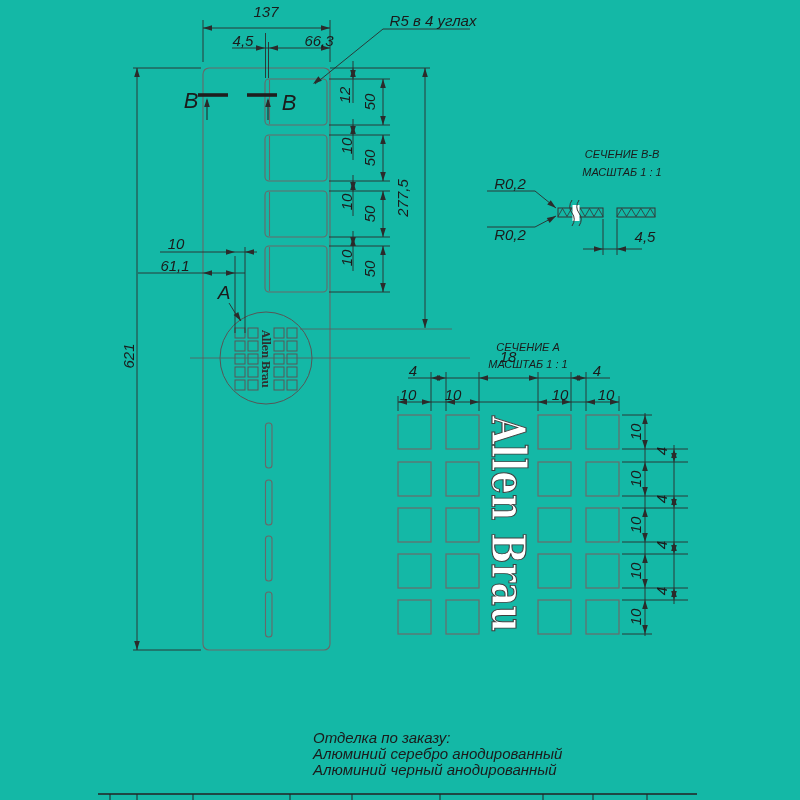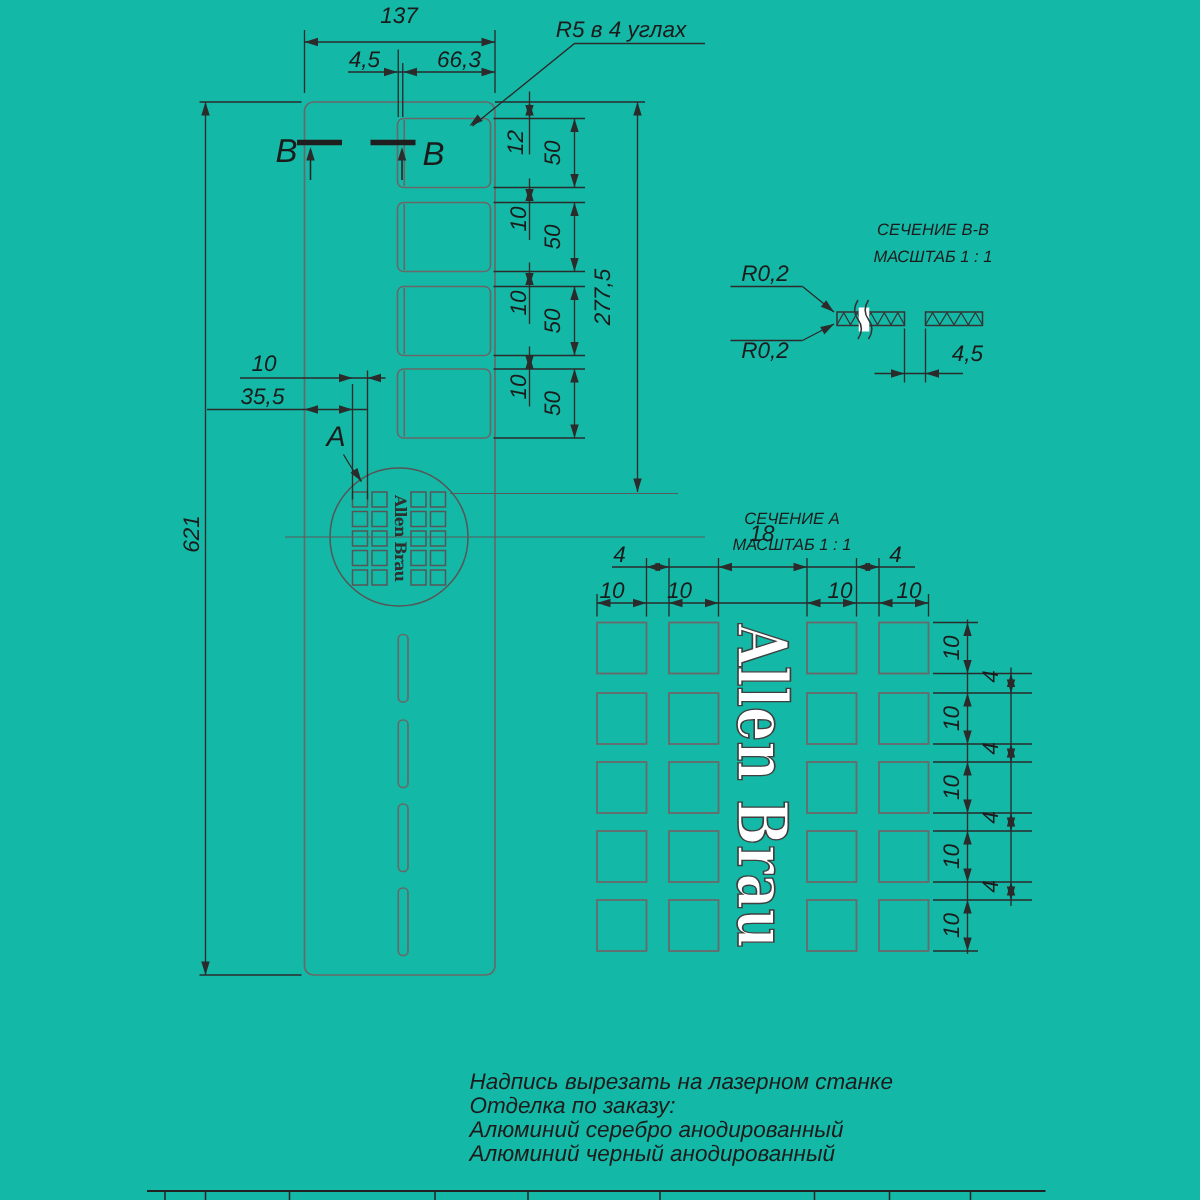--- a/index.html
+++ b/index.html
@@ -278,36 +278,36 @@
     <line x1="352" y1="794" x2="352" y2="800" stroke-width="1"></line>
         <line x1="440" y1="794" x2="440" y2="800" stroke-width="1"></line>
     <line x1="543" y1="794" x2="543" y2="800" stroke-width="1"></line>
         <line x1="593" y1="794" x2="593" y2="800" stroke-width="1"></line>
     <line x1="647" y1="794" x2="647" y2="800" stroke-width="1"></line>
   </g>
 </svg>
 
 <span class="t" style="left:266px;top:11px">137</span>
 <span class="t" style="left:243px;top:40px">4,5</span>
-<span class="t" style="left:306px;top:40px">66,3</span>
-<span class="t" style="left:414px;top:20px">R5 в 4 углах</span>
+<span class="t" style="left:319px;top:40px">66,3</span>
+<span class="t" style="left:433px;top:20px">R5 в 4 углах</span>
 <span class="t letter" style="left:191px;top:101px">B</span>
 <span class="t letter" style="left:289px;top:103px">B</span>
 <span class="t v" style="left:344px;top:95px">12</span>
 <span class="t v" style="left:346px;top:146px">10</span>
 <span class="t v" style="left:346px;top:202px">10</span>
 <span class="t v" style="left:346px;top:258px">10</span>
 <span class="t v" style="left:369px;top:102px">50</span>
 <span class="t v" style="left:369px;top:158px">50</span>
 <span class="t v" style="left:369px;top:214px">50</span>
 <span class="t v" style="left:369px;top:269px">50</span>
 <span class="t v" style="left:402px;top:198px">277,5</span>
 <span class="t v" style="left:128px;top:356px">621</span>
 <span class="t" style="left:176px;top:243px">10</span>
-<span class="t" style="left:175px;top:265px">35,5</span>
+<span class="t" style="left:175px;top:265px">61,1</span>
 <span class="t letter" style="left:224px;top:292px;font-size:19px">A</span>
 
 <span class="t big" style="left:622px;top:154px">СЕЧЕНИЕ В-В</span>
 <span class="t big" style="left:622px;top:172px">МАСШТАБ 1 : 1</span>
 <span class="t" style="left:510px;top:183px">R0,2</span>
 <span class="t" style="left:510px;top:234px">R0,2</span>
 <span class="t" style="left:645px;top:236px">4,5</span>
 
 <span class="t big" style="left:528px;top:347px">СЕЧЕНИЕ А</span>
 <span class="t big" style="left:528px;top:364px">МАСШТАБ 1 : 1</span>
@@ -321,18 +321,17 @@
 <span class="t v" style="left:635px;top:432px">10</span>
 <span class="t v" style="left:635px;top:479px">10</span>
 <span class="t v" style="left:635px;top:525px">10</span>
 <span class="t v" style="left:635px;top:571px">10</span>
 <span class="t v" style="left:635px;top:617px">10</span>
 <span class="t v" style="left:661px;top:451px">4</span>
 <span class="t v" style="left:661px;top:499px">4</span>
 <span class="t v" style="left:661px;top:545px">4</span>
 <span class="t v" style="left:661px;top:591px">4</span>
 
-<span class="t note" style="left:313px;top:714px">Надпись вырезать на лазерном станке</span>
 <span class="t note" style="left:313px;top:730px">Отделка по заказу:</span>
 <span class="t note" style="left:313px;top:746px">Алюминий серебро анодированный</span>
 <span class="t note" style="left:313px;top:762px">Алюминий черный анодированный</span>
 
 </div>
 
 </body></html>

